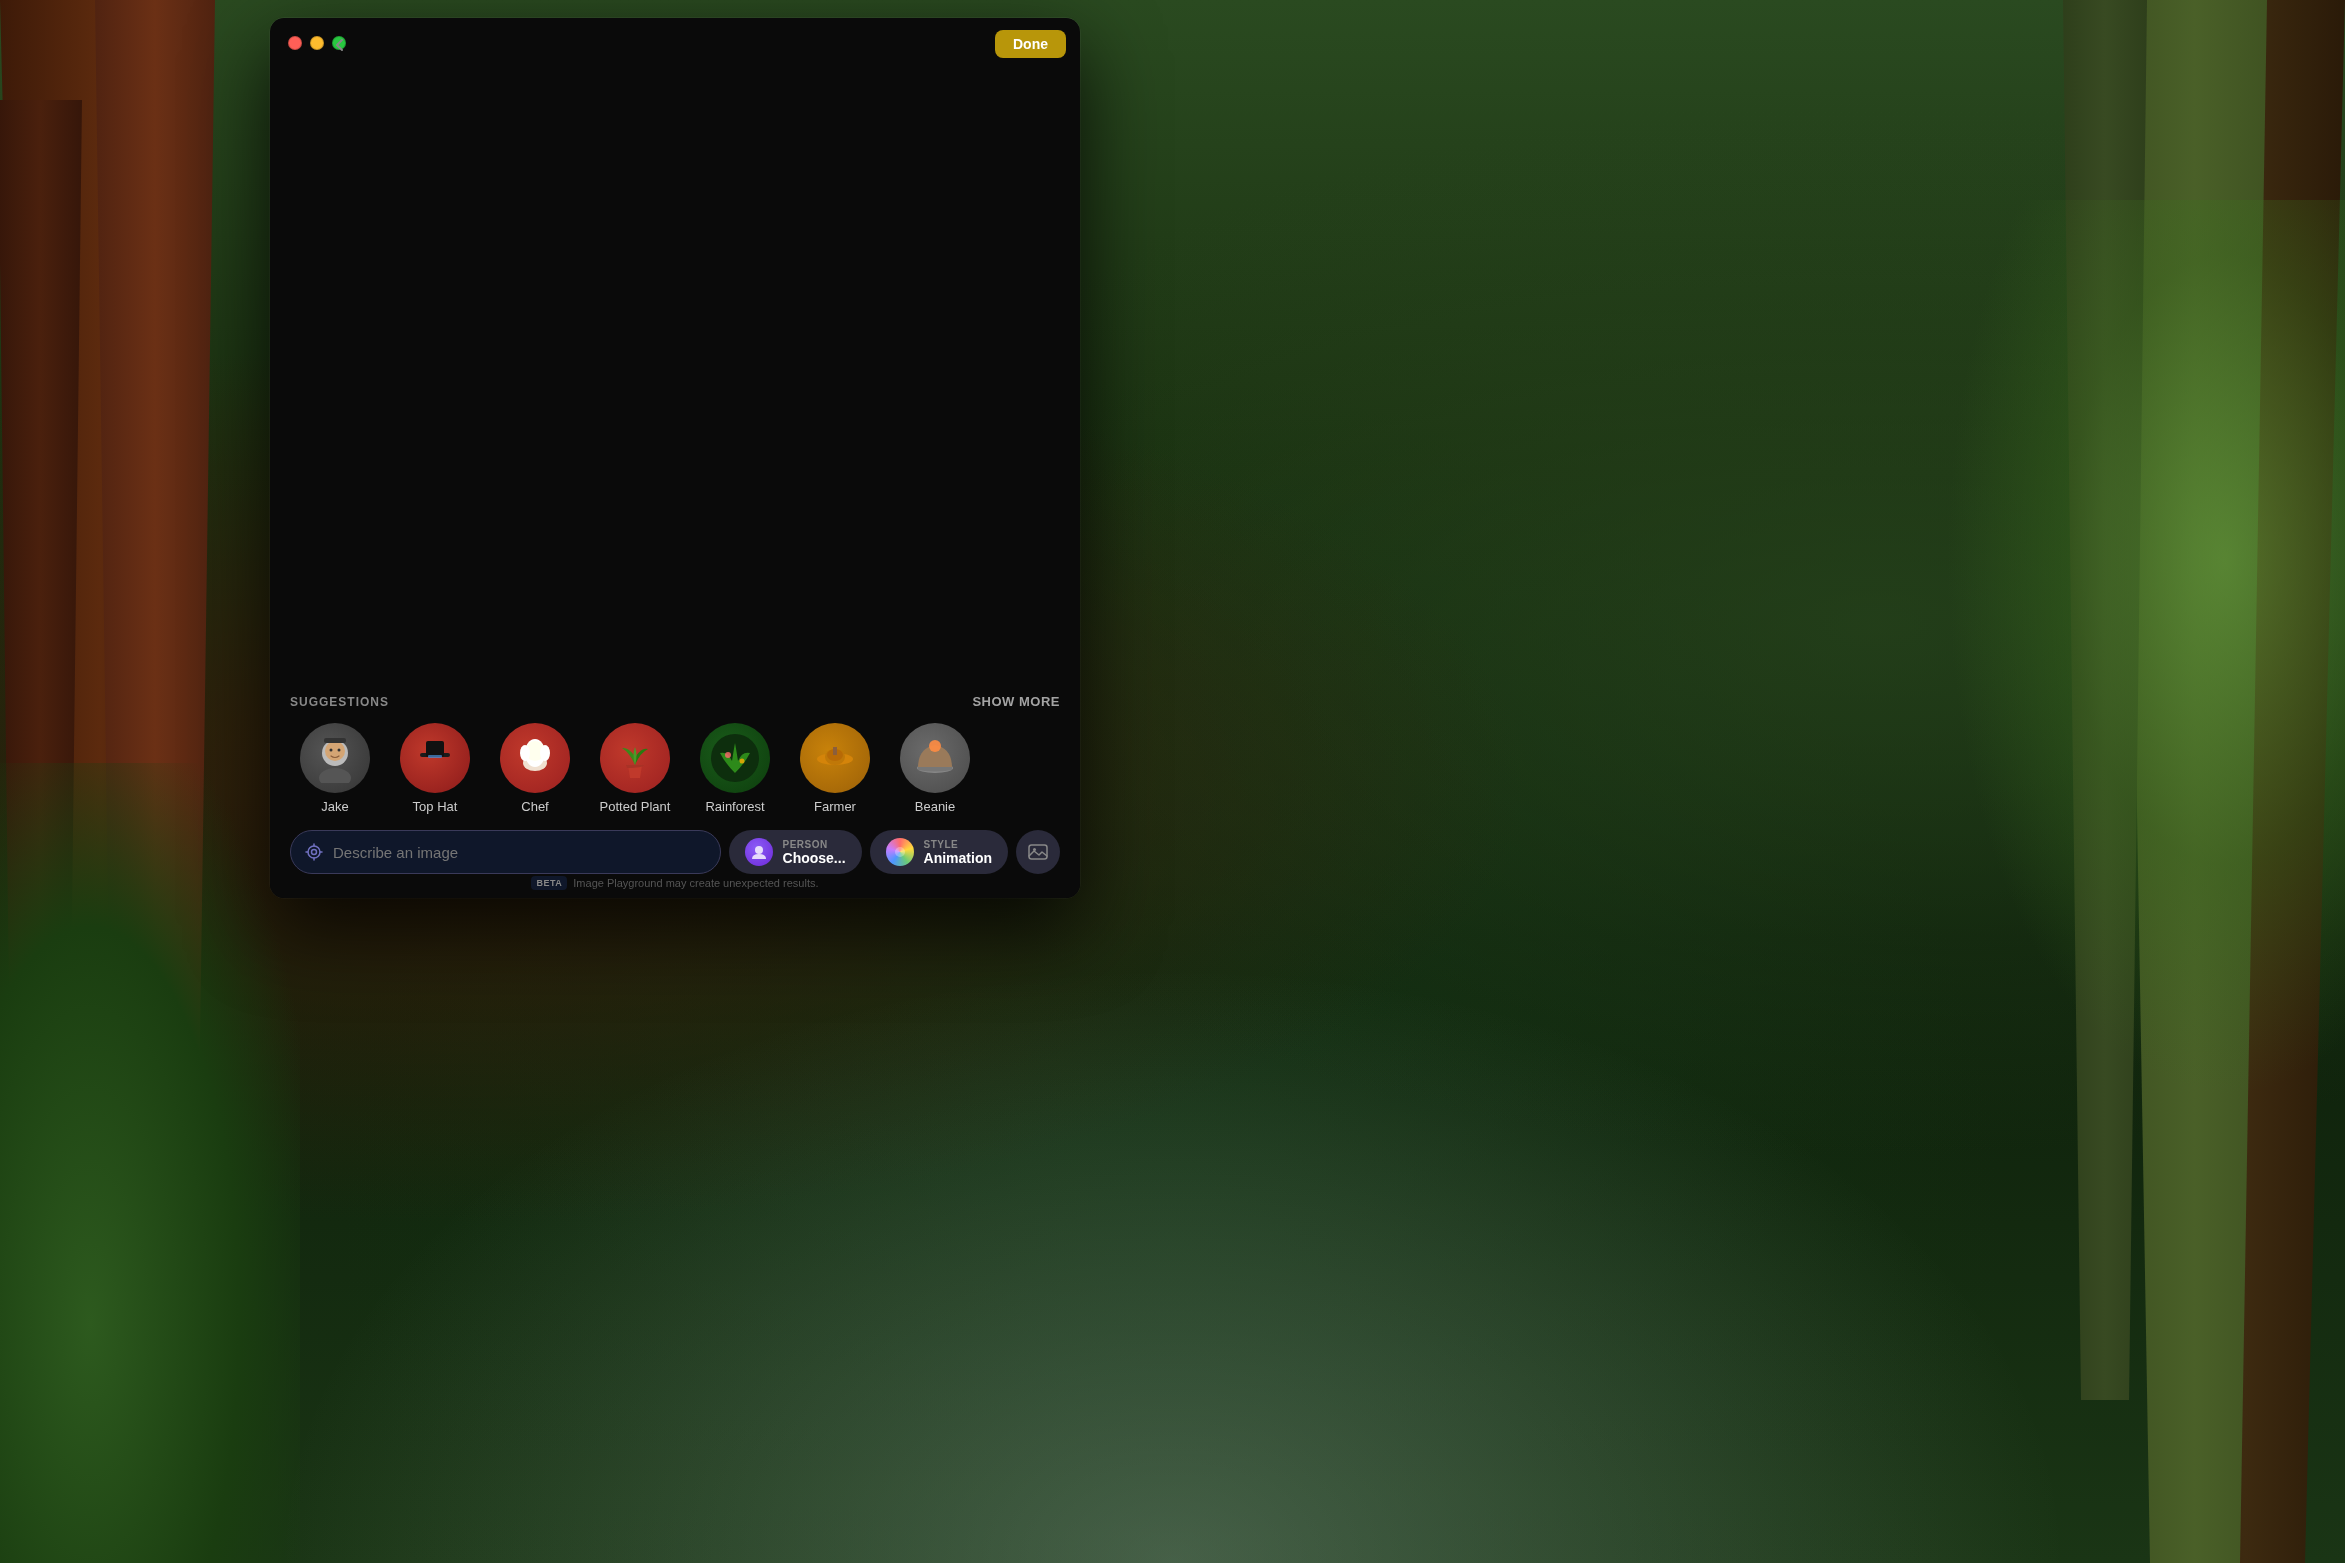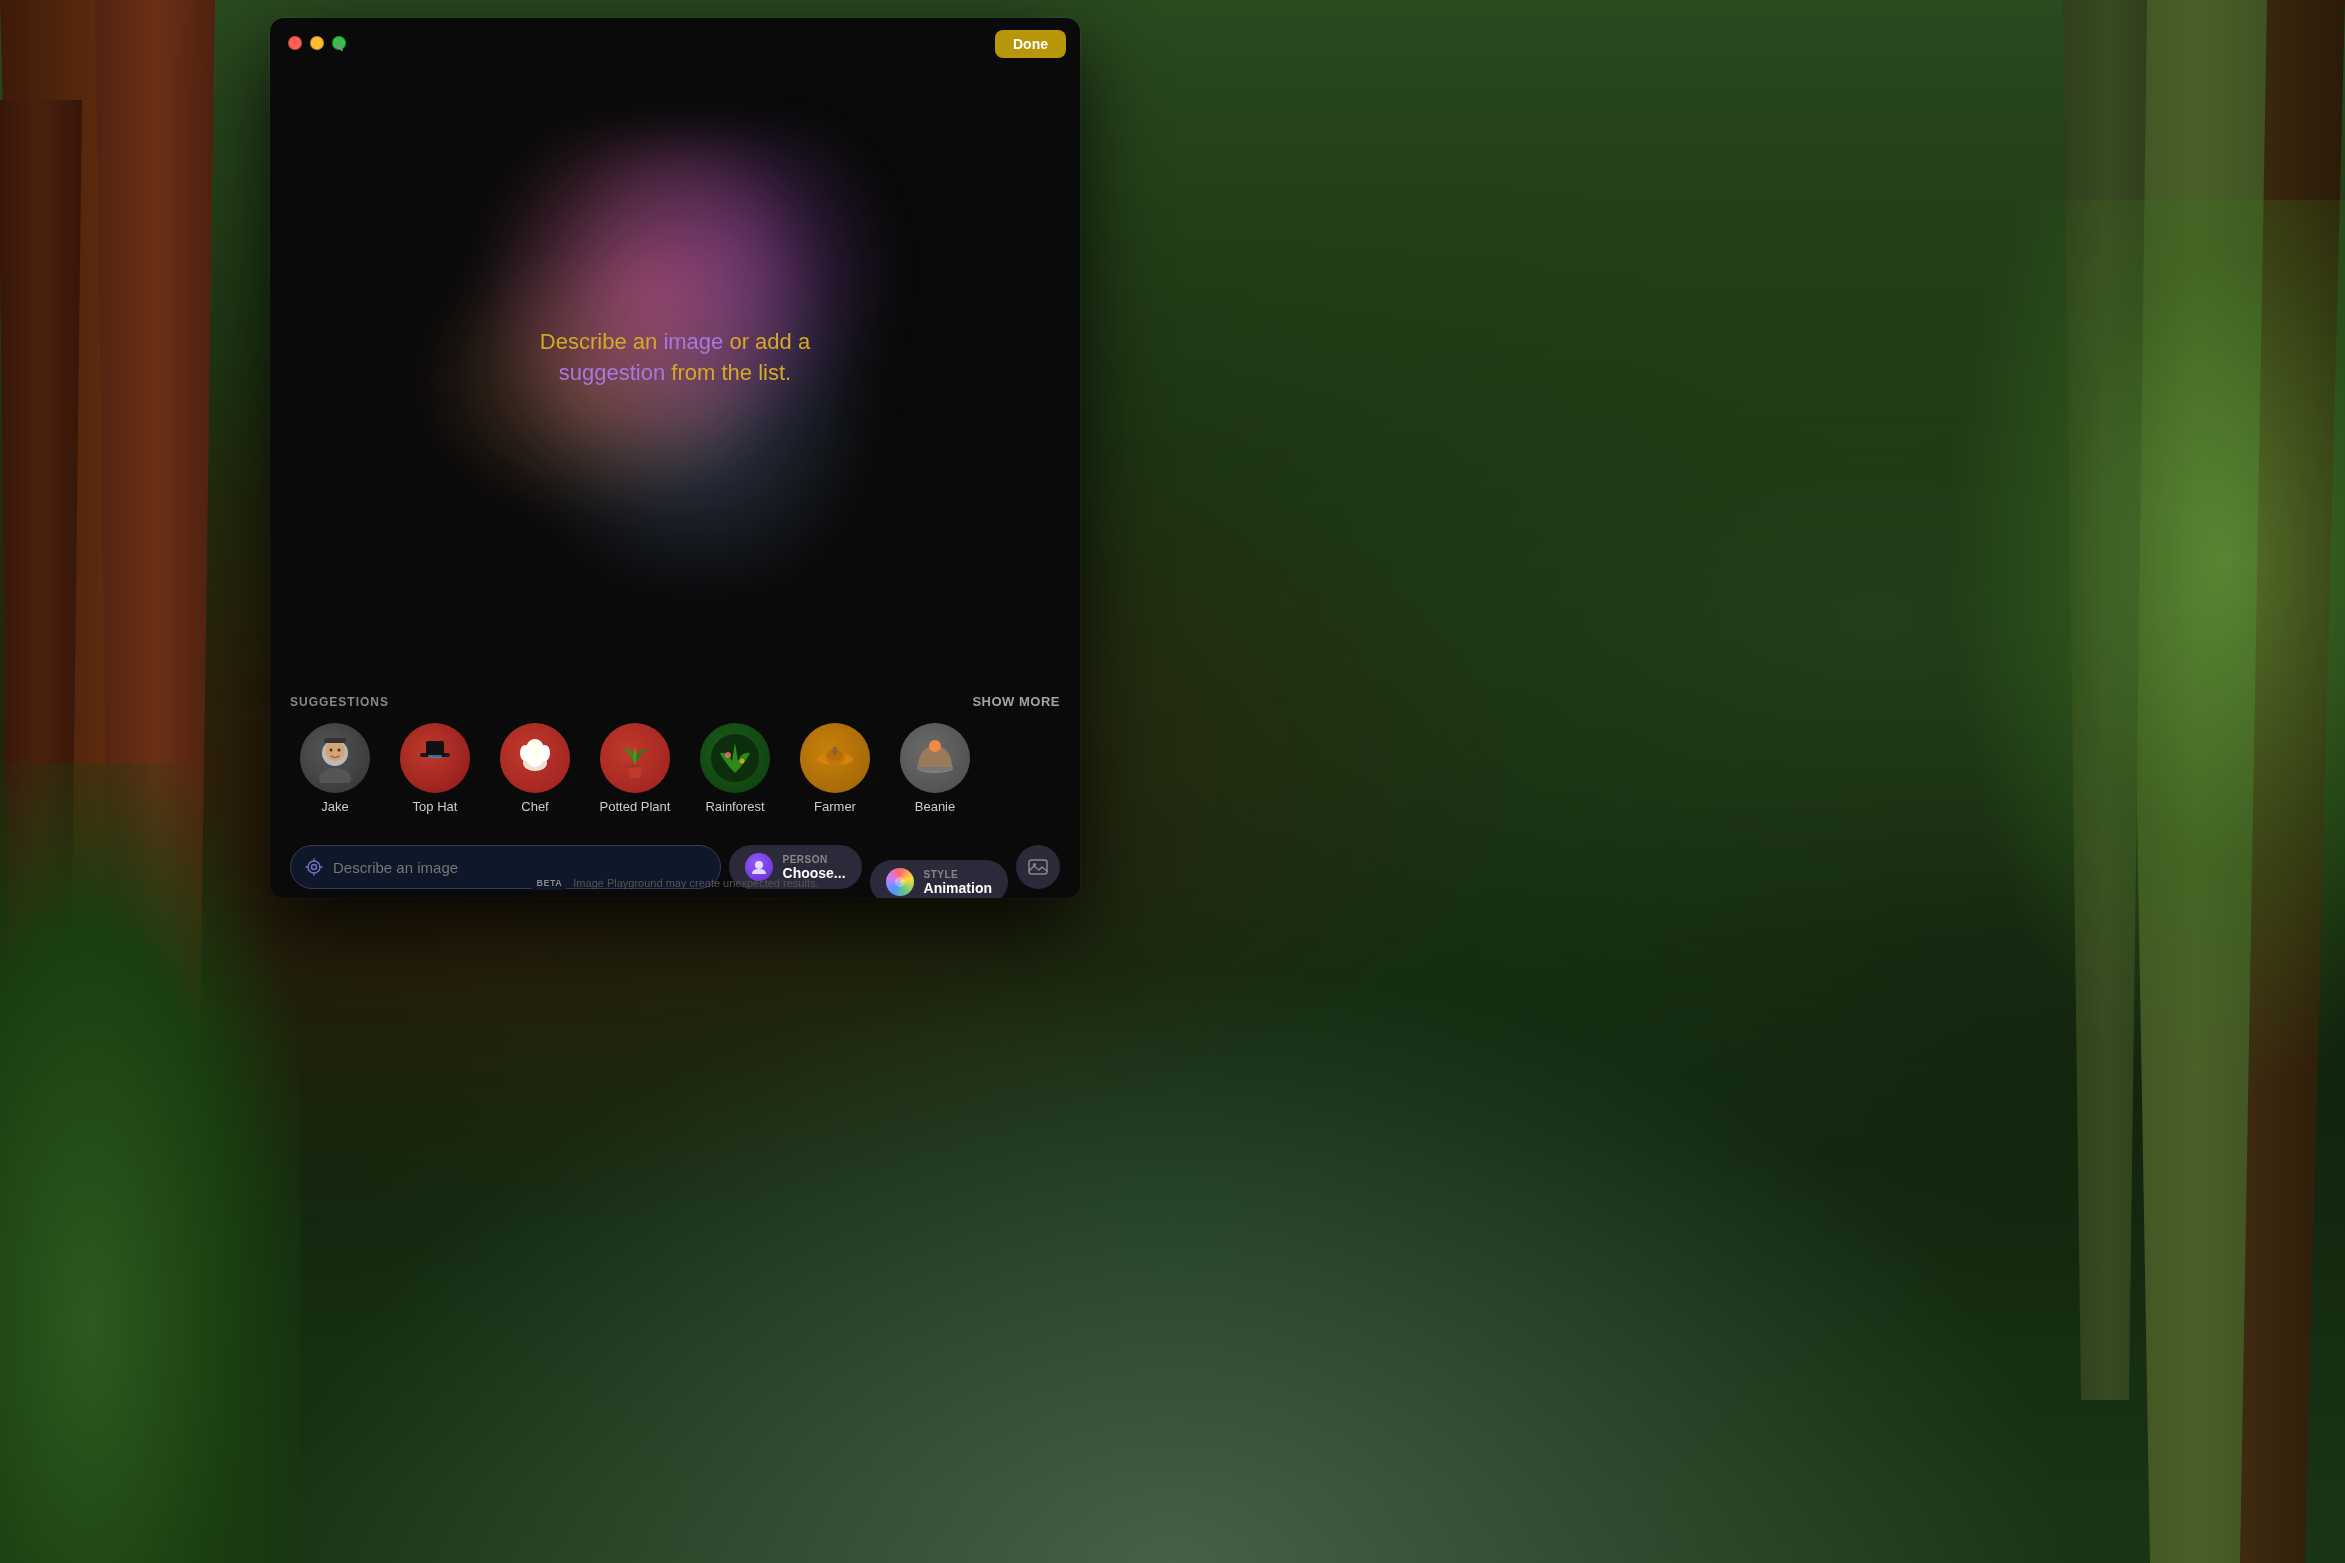--- a/index.html
+++ b/index.html
@@ -395,21 +395,20 @@
       background: #2a2a3a;
       border: none;
       border-radius: 24px;
       display: flex;
       align-items: center;
       gap: 10px;
       padding: 0 16px;
       height: 44px;
       cursor: pointer;
       font-family: inherit;
-      margin-top: 30px;
     }
     .style-icon {
       width: 28px;
       height: 28px;
       border-radius: 50%;
       background: conic-gradient(#ff6b6b, #ffd93d, #6bcb77, #4d96ff, #c77dff, #ff6b6b);
       display: flex;
       align-items: center;
       justify-content: center;
     }
@@ -491,31 +490,20 @@
   </div>
 
   <div class="back-btn">
     <svg viewBox="0 0 18 18" fill="none" xmlns="http://www.w3.org/2000/svg">
       <path d="M11 4L6 9L11 14" stroke="#888" stroke-width="2" stroke-linecap="round" stroke-linejoin="round"></path>
     </svg>
   </div>
 
   <button class="done-btn">Done</button>
 
-  <div class="canvas-area">
-    <div class="glow-area"></div>
-    <div class="prompt-text">
-      <span class="prompt-part1">Describe an <span class="prompt-part2">image</span> or add a</span>
-      <br>
-      <span>
-        <span class="prompt-part2">suggestion</span>
-        <span class="prompt-part1"> from the list.</span>
-      </span>
-    </div>
-  </div>
 
   <div class="bottom-panel">
 
     <div class="suggestions-header">
       <span class="suggestions-label">SUGGESTIONS</span>
       <button class="show-more-btn">SHOW MORE</button>
     </div>
 
     <div class="suggestions-row">
 

